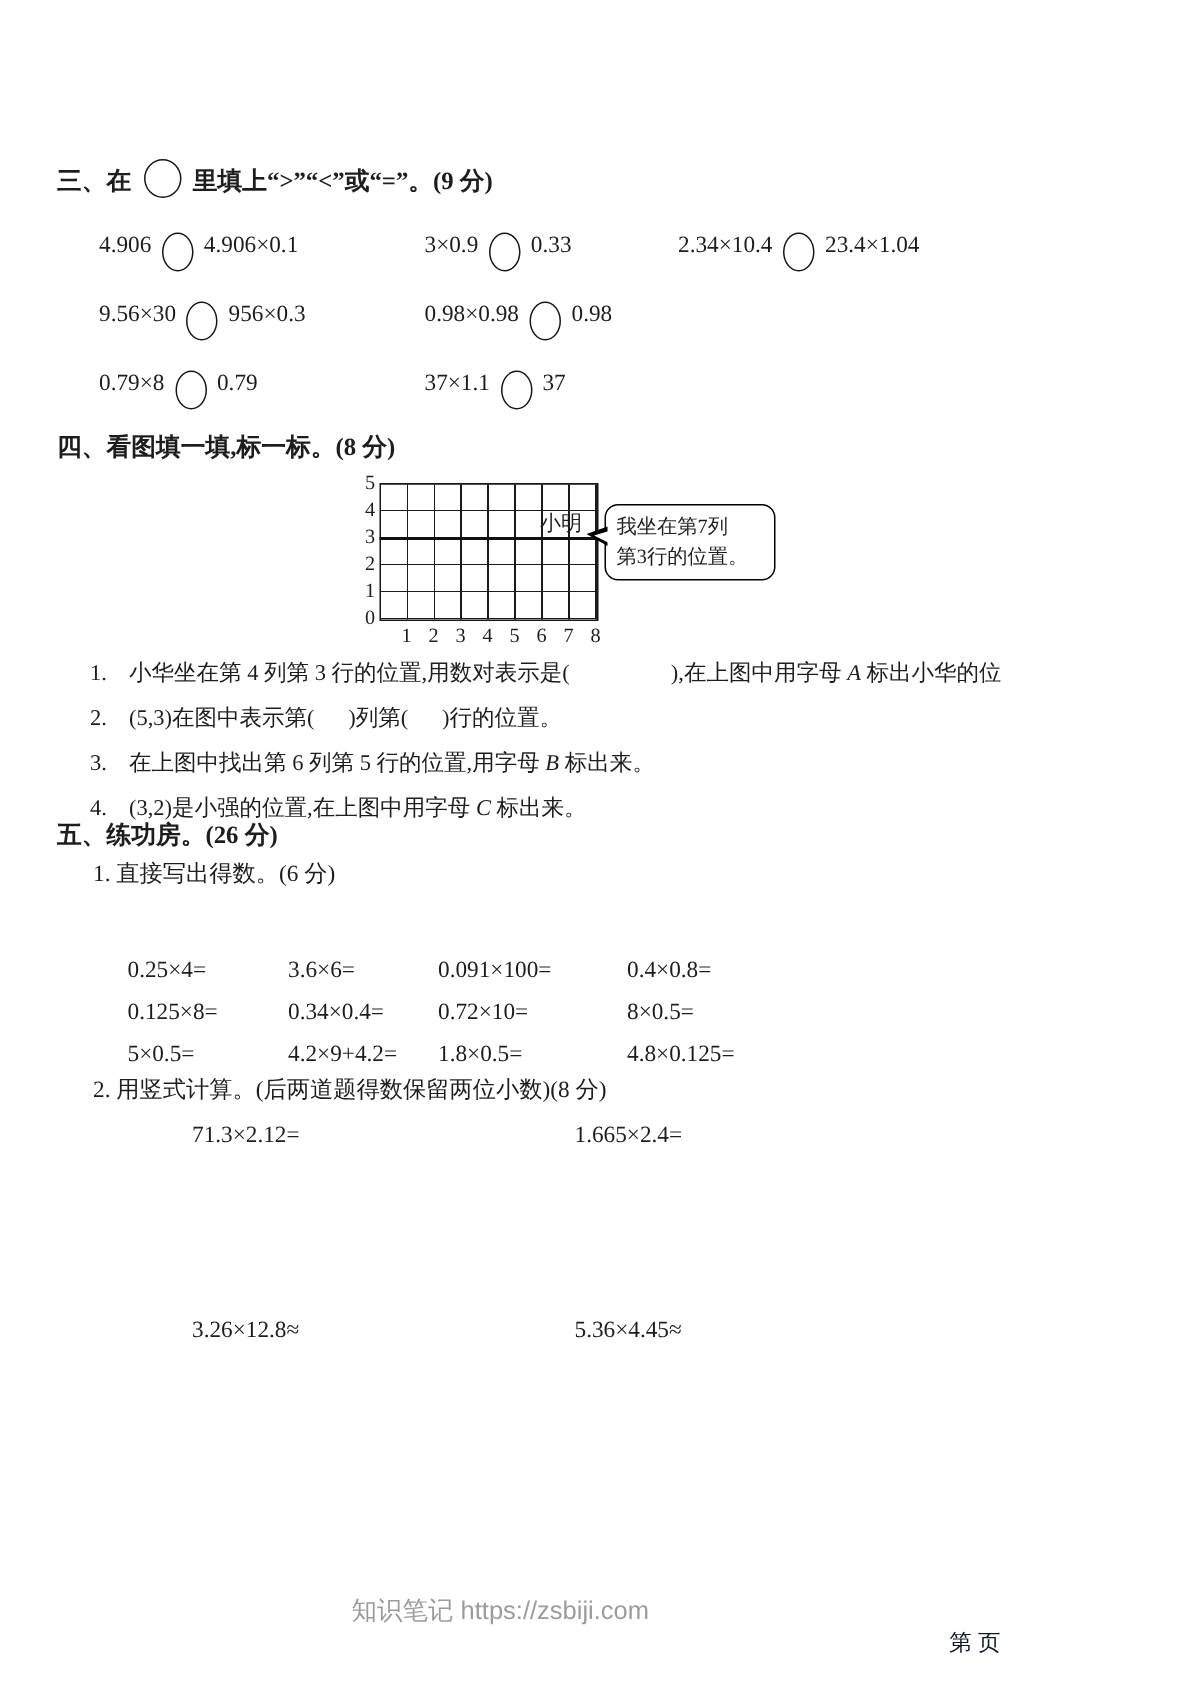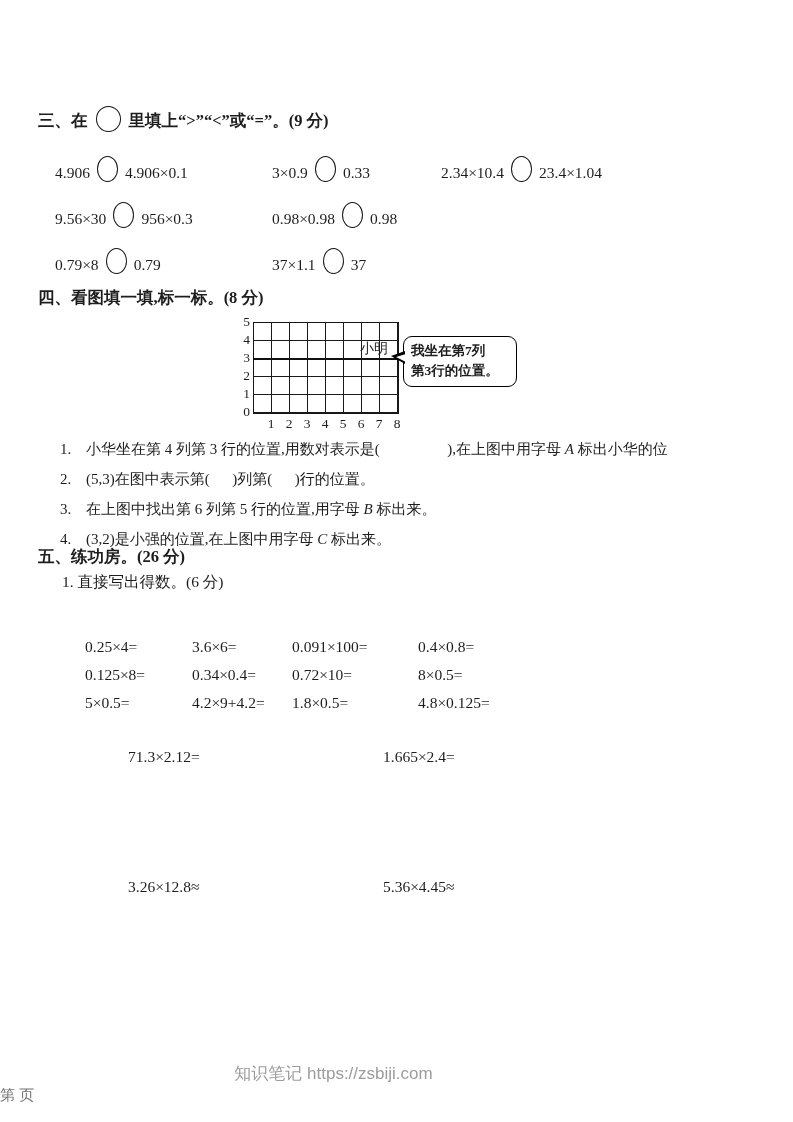--- a/index.html
+++ b/index.html
@@ -12,39 +12,39 @@
   .circle {
     display:inline-block; width:19px; height:24px;
     border:1.7px solid #161616; border-radius:50%;
     vertical-align:middle; flex:0 0 auto;
   }
   .head-circle { width:23px; height:24px; margin:0 8px; vertical-align:-6px; }
 
   .s3-head { left:38px; top:106px; }
   .s3-rows { position:absolute; left:55px; top:155px; width:720px; }
   .s3-row { display:grid; grid-template-columns:217px 169px auto; height:27px; margin-bottom:19px; }
-  .cmp { display:flex; align-items:flex-end; gap:7px; font-size:15.5px; white-space:nowrap; }
+  .cmp { display:flex; align-items:flex-start; gap:7px; font-size:15.5px; white-space:nowrap;margin-left:11px; }
 
   .s4-head { left:38px; top:287px; }
   .figure { position:absolute; left:238px; top:318px; width:340px; height:118px; }
   .ylabels { position:absolute; left:0; top:-5px; width:12px; text-align:right; font-size:13.5px; }
   .ylabels span { display:block; height:18px; line-height:18px; }
   .gridbox {
     position:absolute; left:15px; top:4px; width:144px; height:90px;
     border:1.8px solid #161616; box-sizing:content-box;
     background-image:
       repeating-linear-gradient(to right, transparent, transparent 17px, #1a1a1a 17px, #1a1a1a 18px),
       repeating-linear-gradient(to bottom, transparent, transparent 17px, #1a1a1a 17px, #1a1a1a 18px);
   }
   .boldline { position:absolute; left:15px; top:40px; width:147px; height:2.4px; background:#111; }
   .xiaoming { position:absolute; left:122px; top:22px; font-size:14px; white-space:nowrap; }
   .bubble {
     position:absolute; left:165px; top:18px; width:98px; padding:4px 7px;
     border:1.8px solid #000; border-radius:9px;
-    font-size:13.5px; font-weight:bold; line-height:1.5; white-space:nowrap;
+    font-size:13.5px; font-weight:normal; line-height:1.5; white-space:nowrap;
   }
   .bubble::before {
     content:""; position:absolute; left:-13px; top:14px;
     border-top:5px solid transparent; border-bottom:8px solid transparent;
     border-right:14px solid #000;
   }
   .bubble::after {
     content:""; position:absolute; left:-8px; top:17px;
     border-top:3px solid transparent; border-bottom:5px solid transparent;
     border-right:10px solid #fff;
@@ -70,22 +70,22 @@
   .mental span { white-space:nowrap; }
   .calc-pair { position:absolute; left:85px; width:430px; display:grid; grid-template-columns:255px auto; font-size:15.5px;margin-left:43px; }
   .vcalcs { top:748px; }
   .acalcs { top:878px; }
 
   .footer-site {
     position:absolute; left:0; top:1062px; width:100%; text-align:center;
     font-family:"Liberation Sans","DejaVu Sans",sans-serif; font-size:17px; color:#9c9c9c;
   }
   .footer-page {
-    position:absolute; left:0; top:1086px; width:100%; text-align:left;
-    font-family:"Liberation Sans","DejaVu Sans",sans-serif; font-size:15px; color:#737373;
+    position:absolute; left:0; top:1086px; width:100%; text-align:right;
+    font-family:"Liberation Sans","DejaVu Sans",sans-serif; font-size:15px; color:#0f172a;
   }
 </style>
 </head>
 <body>
 
 <div class="page">
 
   <div class="sec-head s3-head">
     <span>三、在</span><span class="circle head-circle"></span><span>里填上“&gt;”“&lt;”或“=”。(9 分)</span>
   </div>
@@ -194,20 +194,21 @@
     <span>0.125×8=</span>
     <span>0.34×0.4=</span>
     <span>0.72×10=</span>
     <span>8×0.5=</span>
     <span>5×0.5=</span>
     <span>4.2×9+4.2=</span>
     <span>1.8×0.5=</span>
     <span>4.8×0.125=</span>
   </div>
 
+  <div class="s5-sub sub2">2. 用竖式计算。(后两道题得数保留两位小数)(8 分)</div>
 
   <div class="calc-pair vcalcs">
     <span>71.3×2.12=</span>
     <span>1.665×2.4=</span>
   </div>
 
   <div class="calc-pair acalcs">
     <span>3.26×12.8≈</span>
     <span>5.36×4.45≈</span>
   </div>

